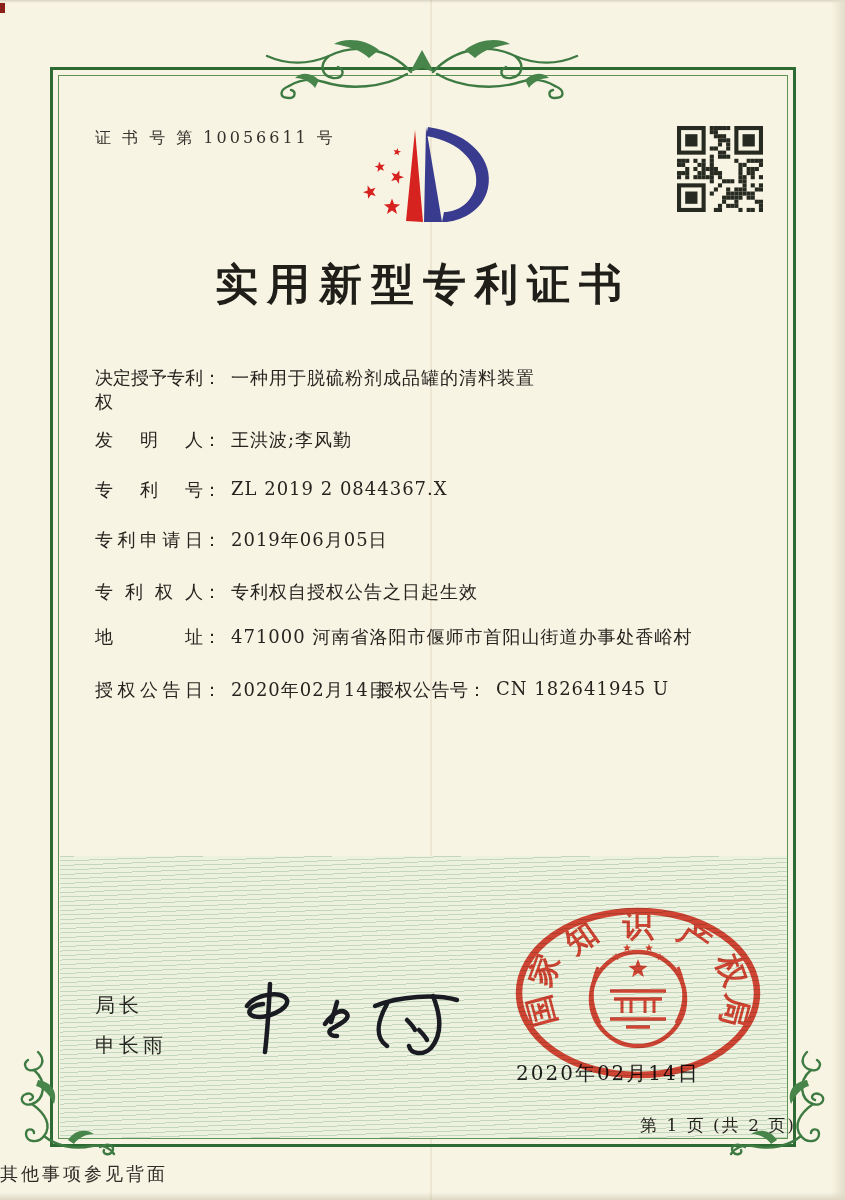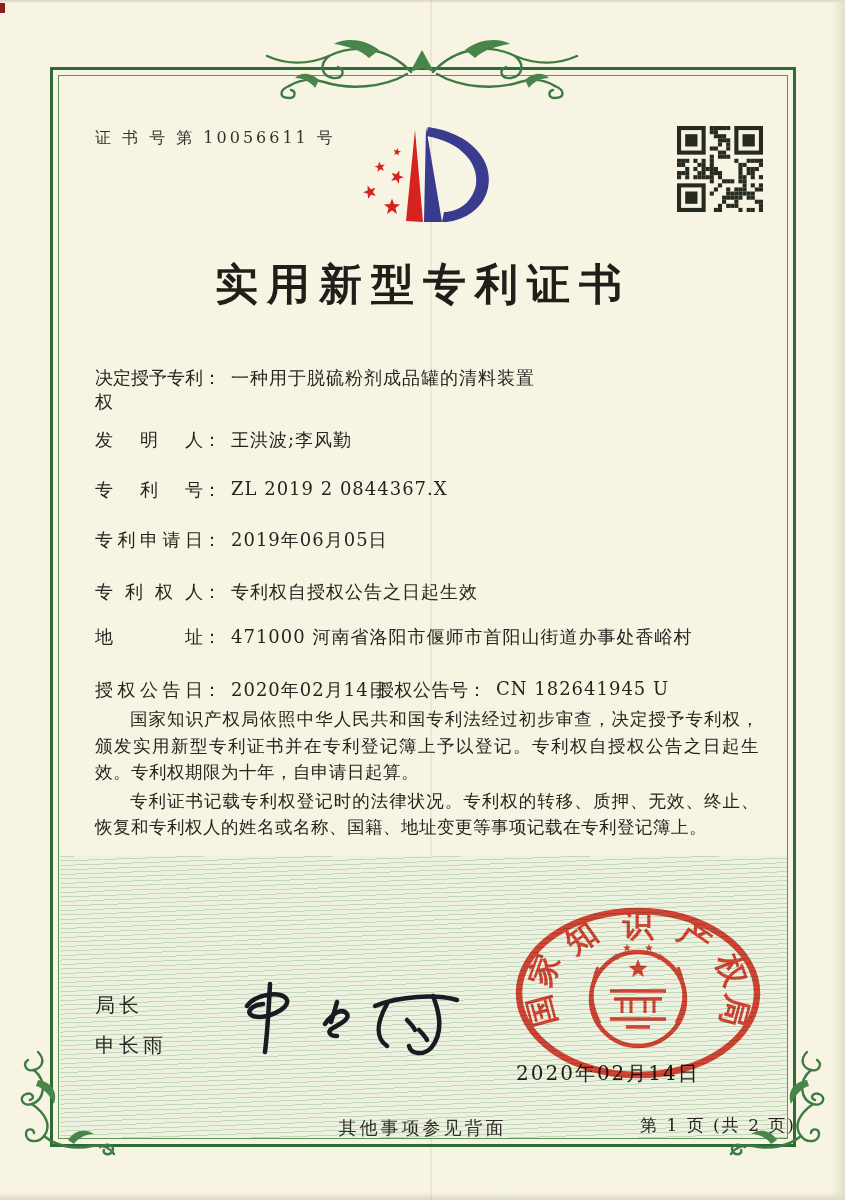--- a/index.html
+++ b/index.html
@@ -38,21 +38,21 @@
   .paragraphs p{margin:0 0 2px 0;text-indent:2em;}
 
   .signer{left:95px;top:992px;font-size:20px;letter-spacing:4px;color:#2a2a24;z-index:6;}
   .signer div{margin-bottom:13px;}
 
   .seal-date{left:516px;top:1060px;font-size:20px;letter-spacing:2px;color:#1c1c1a;z-index:4;}
   .seal-svg{left:498px;top:893px;z-index:5;mix-blend-mode:multiply;opacity:.93;}
   .sig-svg{left:225px;top:972px;z-index:6;}
 
   .page-num{left:50px;top:1114px;width:746px;text-align:right;font-size:17px;letter-spacing:2px;z-index:3;}
-  .back-note{left:0;top:1116px;width:845px;text-align:center;font-size:18px;letter-spacing:3px;color:#2e2c26;}
+  .back-note{left:0;top:1162px;width:845px;font-size:18px;letter-spacing:3px;color:#2e2c26;}
 
   .logo-svg{left:338px;top:120px;}
   .qr-svg{left:677px;top:126px;}
   .ornament-top{left:262px;top:28px;z-index:3;}
   .corner-bl{left:8px;top:1050px;z-index:3;}
   .corner-br{left:727px;top:1050px;z-index:3;transform:scaleX(-1);}
   svg{display:block;}
   .green-stroke{stroke:#3e7b42;stroke-width:2.4;fill:none;stroke-linecap:round;}
   .green-fill{fill:#47854b;stroke:none;}
 </style>
@@ -298,24 +298,20 @@
     <span class="flabel">授权公告日</span>
       <span class="fcolon">：</span>
     <span class="fvalue">2020年02月14日</span>
     <span class="grant-no">
       <span class="flabel">授权公告号</span>
         <span class="fcolon">：</span>
       <span class="fvalue">CN 182641945 U</span>
     </span>
   </div>
 
-  <div class="abs paragraphs">
-    <p>国家知识产权局依照中华人民共和国专利法经过初步审查，决定授予专利权，颁发实用新型专利证书并在专利登记簿上予以登记。专利权自授权公告之日起生效。专利权期限为十年，自申请日起算。</p>
-    <p>专利证书记载专利权登记时的法律状况。专利权的转移、质押、无效、终止、恢复和专利权人的姓名或名称、国籍、地址变更等事项记载在专利登记簿上。</p>
-  </div>
 
   <div class="abs signer">
     <div>局长</div>
     <div>申长雨</div>
   </div>
 
   <svg class="abs sig-svg" width="240" height="90" viewBox="0 0 240 90">
     <g fill="none" stroke="#1a1a22" stroke-width="4.5" stroke-linecap="round">
       <path d="M45 12 C44 30 43 55 40 80"></path>
       <path d="M22 34 C30 22 58 18 62 28 C65 37 40 48 28 44 C20 41 26 33 38 32"></path>

